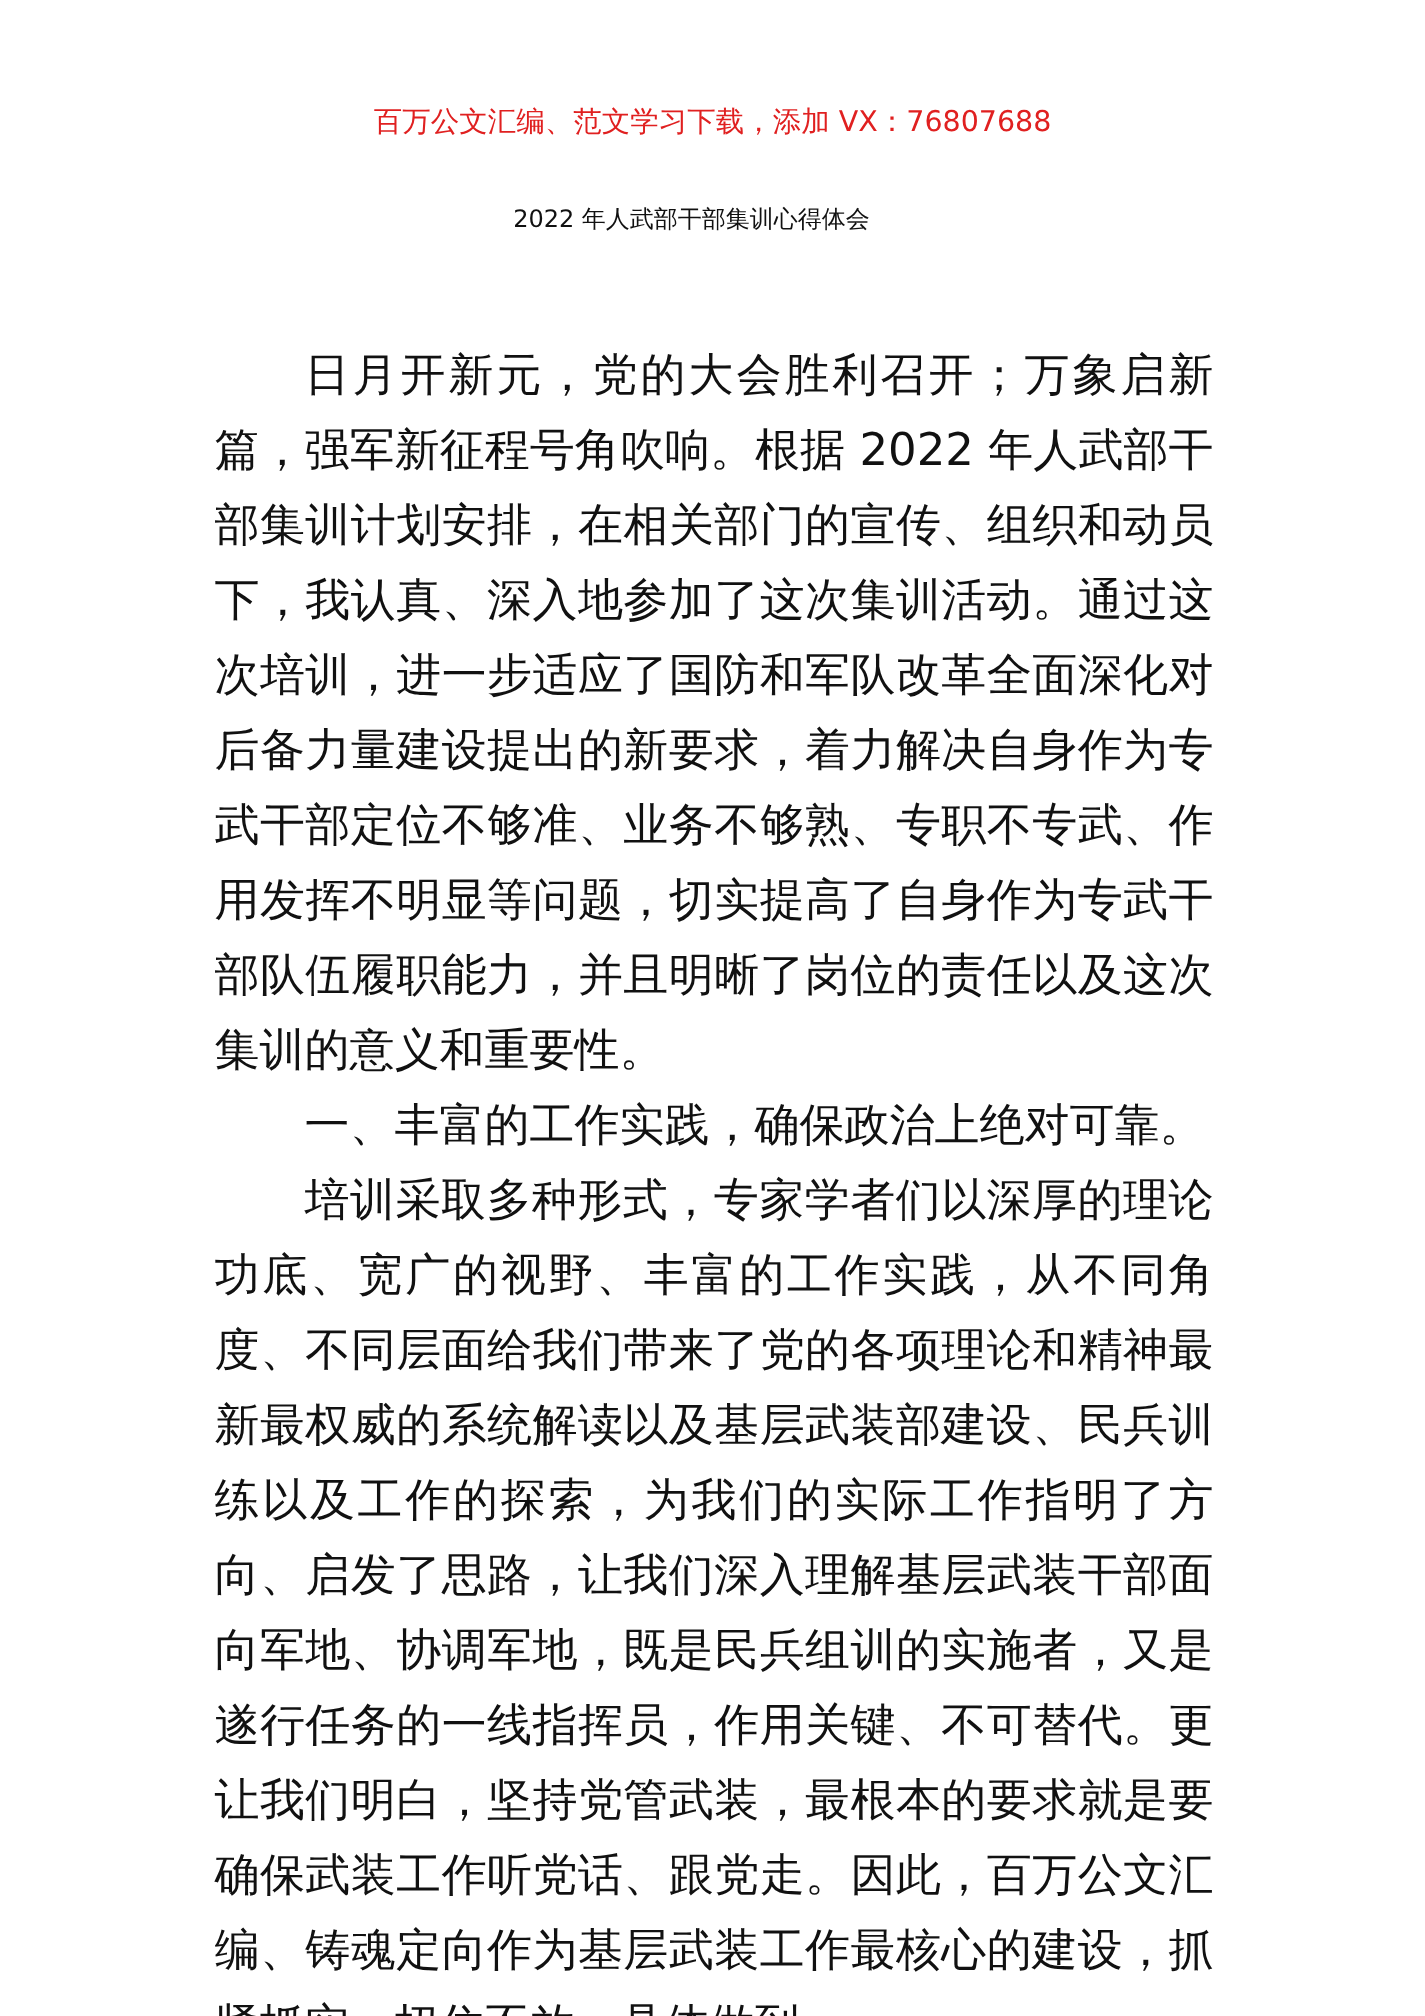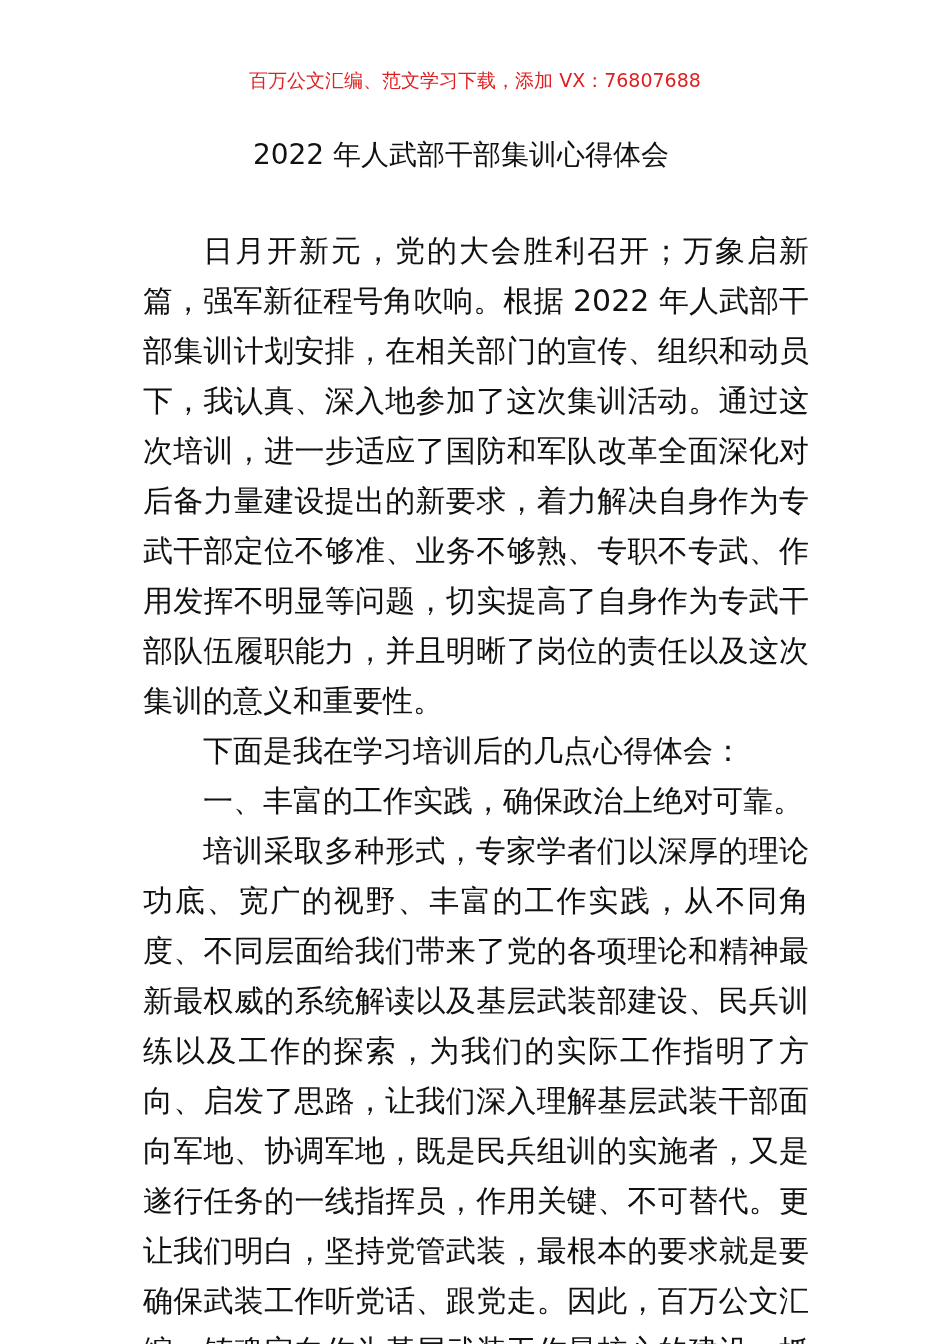--- a/index.html
+++ b/index.html
@@ -24,21 +24,21 @@
       font-size: 19px;
       color: #e02020;
       letter-spacing: 0px;
     }
     .doc-title {
       position: absolute;
       top: 136px;
       left: 0;
       width: 922px;
       text-align: center;
-      font-size: 28px;
+      font-size: 16px;
       color: #111111;
     }
     .body-text {
       position: absolute;
       top: 226px;
       left: 143px;
       width: 666px;
       font-size: 30px;
       line-height: 50px;
       text-align: justify;
@@ -50,16 +50,15 @@
   </style>
 </head>
 <body>
 
 <div class="header-note">百万公文汇编、范文学习下载，添加 VX：76807688</div>
 
 <div class="doc-title">2022 年人武部干部集训心得体会</div>
 
 <div class="body-text">
   <p class="para">日月开新元，党的大会胜利召开；万象启新篇，强军新征程号角吹响。根据 2022 年人武部干部集训计划安排，在相关部门的宣传、组织和动员下，我认真、深入地参加了这次集训活动。通过这次培训，进一步适应了国防和军队改革全面深化对后备力量建设提出的新要求，着力解决自身作为专武干部定位不够准、业务不够熟、专职不专武、作用发挥不明显等问题，切实提高了自身作为专武干部队伍履职能力，并且明晰了岗位的责任以及这次集训的意义和重要性。</p>
-  <p class="para">下面是我在学习培训后的几点心得体会：</p>
   <p class="para">一、丰富的工作实践，确保政治上绝对可靠。</p>
   <p class="para">培训采取多种形式，专家学者们以深厚的理论功底、宽广的视野、丰富的工作实践，从不同角度、不同层面给我们带来了党的各项理论和精神最新最权威的系统解读以及基层武装部建设、民兵训练以及工作的探索，为我们的实际工作指明了方向、启发了思路，让我们深入理解基层武装干部面向军地、协调军地，既是民兵组训的实施者，又是遂行任务的一线指挥员，作用关键、不可替代。更让我们明白，坚持党管武装，最根本的要求就是要确保武装工作听党话、跟党走。因此，百万公文汇编、铸魂定向作为基层武装工作最核心的建设，抓紧抓实、扭住不放。具体做到：</p>
 </div>
 
 </body></html>

